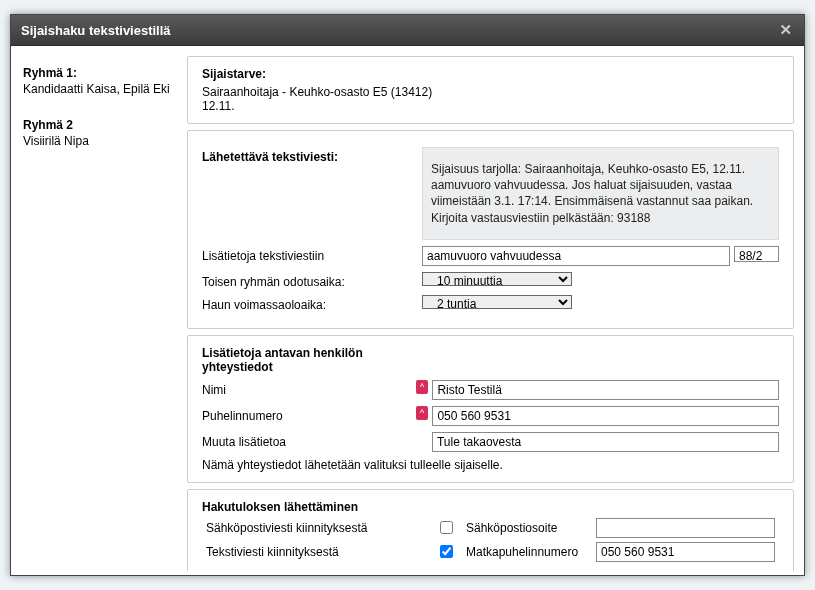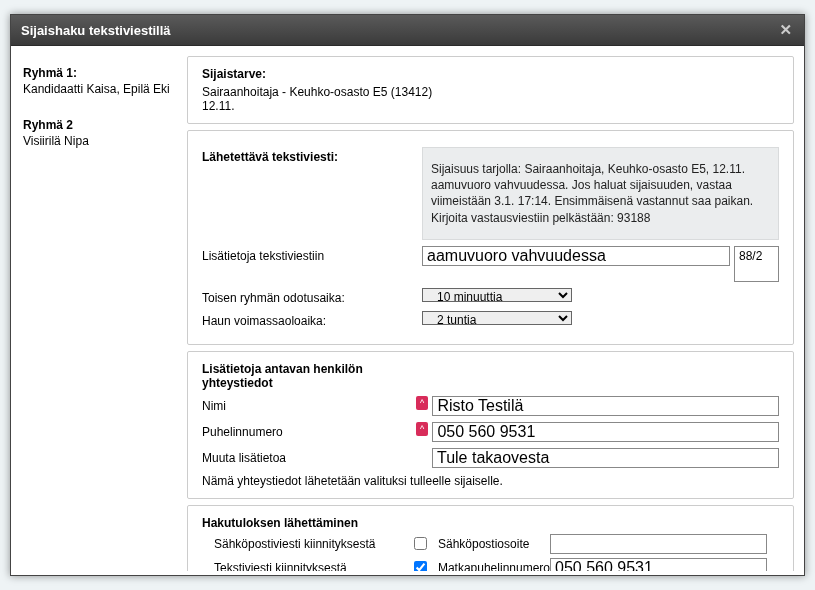--- a/index.html
+++ b/index.html
@@ -74,28 +74,28 @@
 .msgbox {
   flex: 1;
   background: #ebedee;
   border: 1px solid #d9dbdc;
   padding: 13px 8px;
   font-size: 12px;
   line-height: 1.35;
   color: #222;
 }
 input[type=text] {
-  font-size: 16px;
+  font-size: 12px;
   padding: 2px 4px;
   border: 1px solid #888;
   height: 20px;
 }
 .input-wide { flex: 1; }
 .input-med { width: 390px; }
-.counter { width: 45px; margin-left: 4px; border: 1px solid #888; height: 36px; padding: 2px 4px; font-size: 12px; display: inline-block; }
+.counter { width: 45px; margin-left: 4px; border: 1px solid #888; height: 16px; padding: 2px 4px; font-size: 12px; display: inline-block; }
 select {
   font-size: 12px;
   height: 14px;
   border: 1px solid #666;
   width: 150px;
   padding-left: 10px;
 }
 .req {
   display: inline-flex;
   width: 14px; height: 14px;
@@ -106,21 +106,21 @@
   justify-content: center;
   border-radius: 2px;
   margin-right: 4px;
   vertical-align: middle;
 }
 .contact-lbl { width: 214px; }
 .note { font-size: 12px; margin-top: 6px; }
 .result-row {
   display: flex;
   align-items: center;
-  margin: 4px 12px;
+  margin: 4px 4px;
 }
 .result-row .c1 { width: 220px; }
 .result-row .cb { width: 40px; display: flex; justify-content: center; }
 .result-row .c2 { width: 130px; }
 .result-row input[type=text] { flex: 1; }
 .footer {
   display: flex;
   justify-content: flex-end;
   gap: 6px;
   margin-top: 10px;

